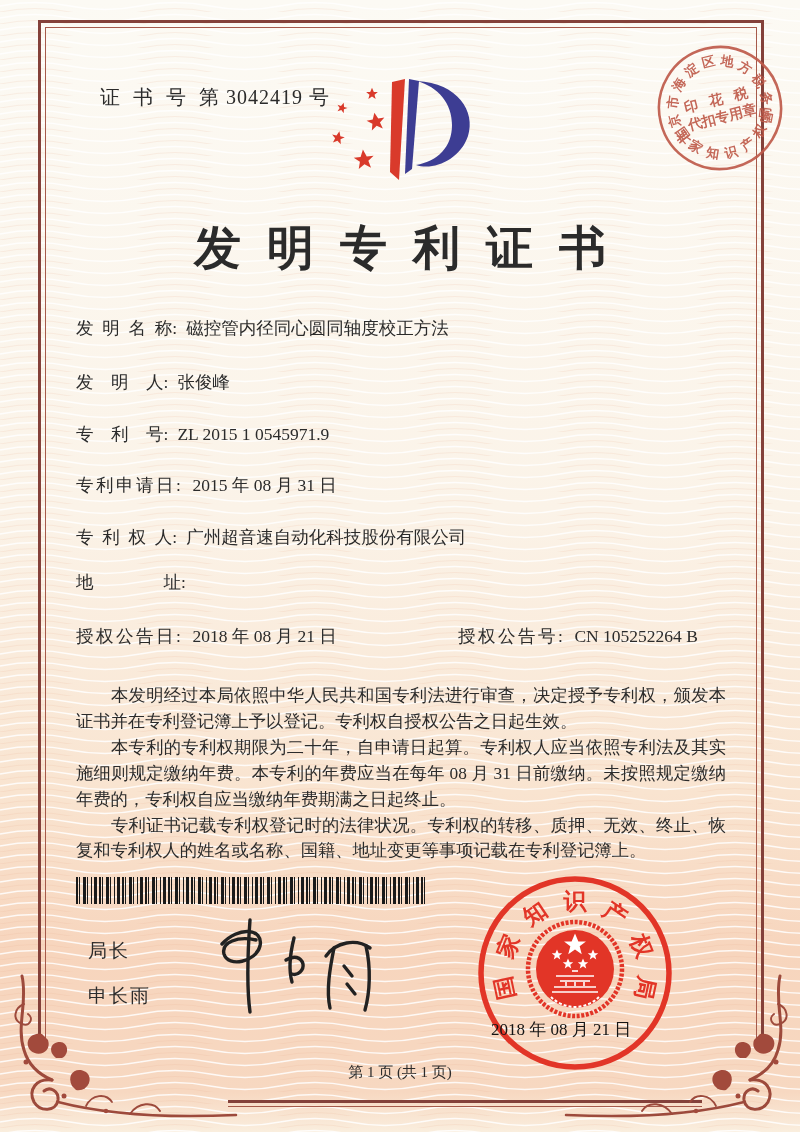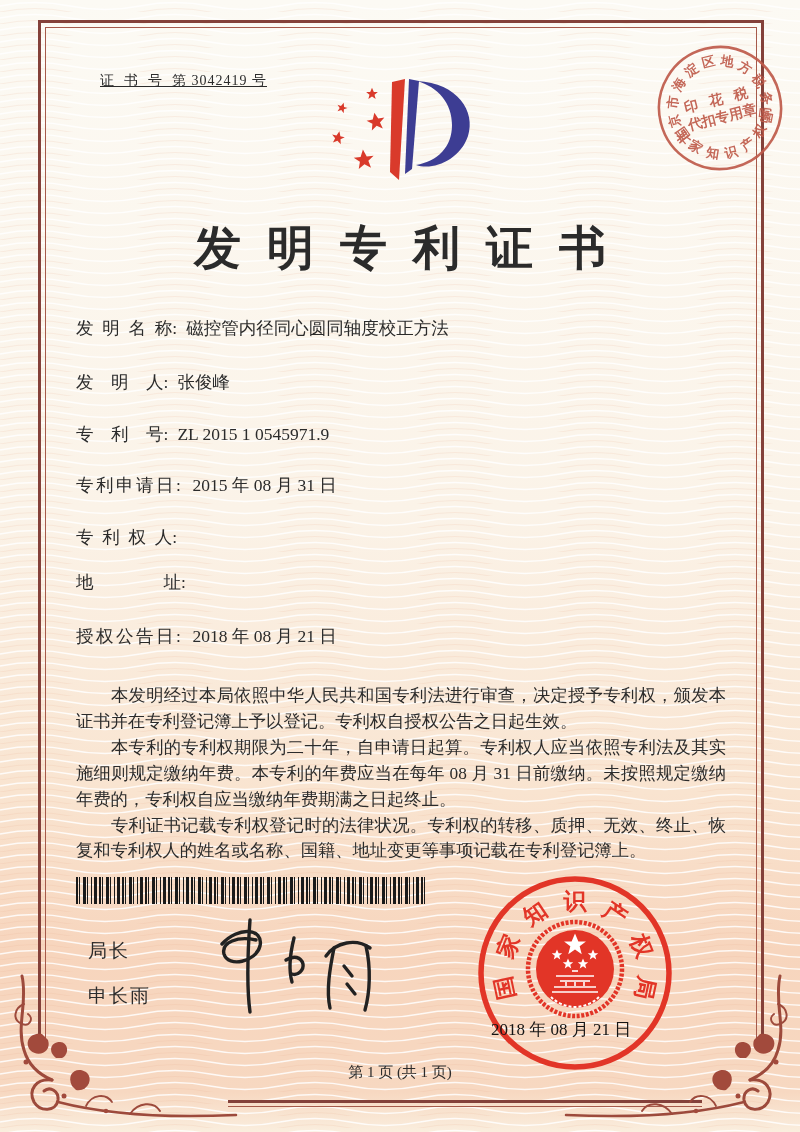--- a/index.html
+++ b/index.html
@@ -12,21 +12,21 @@
   
   .bg-svg{position:absolute;left:0;top:0;width:800px;height:1132px;}
   
   .frame{position:absolute;left:38px;top:20px;right:36px;bottom:80px;
     border:3px solid #84413a;border-bottom:none;}
   .frame-inner{position:absolute;left:45px;top:27px;right:43px;bottom:84px;
     border:1px solid #a65a4b;border-bottom:none;}
   .bottom-line{position:absolute;left:228px;top:1100px;width:474px;height:3px;background:#84413a;}
   .bottom-line2{position:absolute;left:228px;top:1106px;width:474px;height:1px;background:#a65a4b;}
   
-  .cert-no{position:absolute;left:100px;top:72px;font-size:14px;white-space:pre;letter-spacing:1px;text-decoration:underline;}
+  .cert-no{position:absolute;left:100px;top:84px;font-size:20px;white-space:pre;letter-spacing:1px;}
   .logo{position:absolute;left:316px;top:68px;}
   .title{position:absolute;left:0;right:0;top:197px;text-align:center;
     font-size:47px;font-weight:bold;letter-spacing:26px;padding-left:26px;white-space:nowrap;margin-top:20px;}
   
   .f-row{position:absolute;left:76px;width:654px;display:flex;align-items:flex-start;
     font-size:17.5px;line-height:25px;}
   .f-label{flex:none;white-space:pre;}
   .f-label.sp{letter-spacing:2.5px;}
   .f-value{margin-left:9px;}
   .fr6 .f-value{max-width:522px;}
@@ -179,27 +179,32 @@
 <div class="f-row" style="top:422px">
   <span class="f-label">专    利    号:</span>
   <span class="f-value">ZL 2015 1 0545971.9</span>
 </div>
 <div class="f-row" style="top:473px">
   <span class="f-label sp">专利申请日:</span>
   <span class="f-value">2015 年 08 月 31 日</span>
 </div>
 <div class="f-row" style="top:525px">
   <span class="f-label">专  利  权  人:</span>
+  <span class="f-value">广州超音速自动化科技股份有限公司</span>
 </div>
 <div class="f-row fr6" style="top:570px">
   <span class="f-label">地                址:</span>
 </div>
 <div class="f-row" style="top:624px">
   <span class="f-label sp">授权公告日:</span>
   <span class="f-value">2018 年 08 月 21 日</span>
+  <span class="pair2">
+    <span class="f-label sp">授权公告号:</span>
+    <span class="f-value">CN 105252264 B</span>
+  </span>
 </div>
 
 <div class="paragraphs">
   <p>本发明经过本局依照中华人民共和国专利法进行审查，决定授予专利权，颁发本证书并在专利登记簿上予以登记。专利权自授权公告之日起生效。</p>
   <p>本专利的专利权期限为二十年，自申请日起算。专利权人应当依照专利法及其实施细则规定缴纳年费。本专利的年费应当在每年 08 月 31 日前缴纳。未按照规定缴纳年费的，专利权自应当缴纳年费期满之日起终止。</p>
   <p>专利证书记载专利权登记时的法律状况。专利权的转移、质押、无效、终止、恢复和专利权人的姓名或名称、国籍、地址变更等事项记载在专利登记簿上。</p>
 </div>
 
 <div class="barcode"></div>
 

